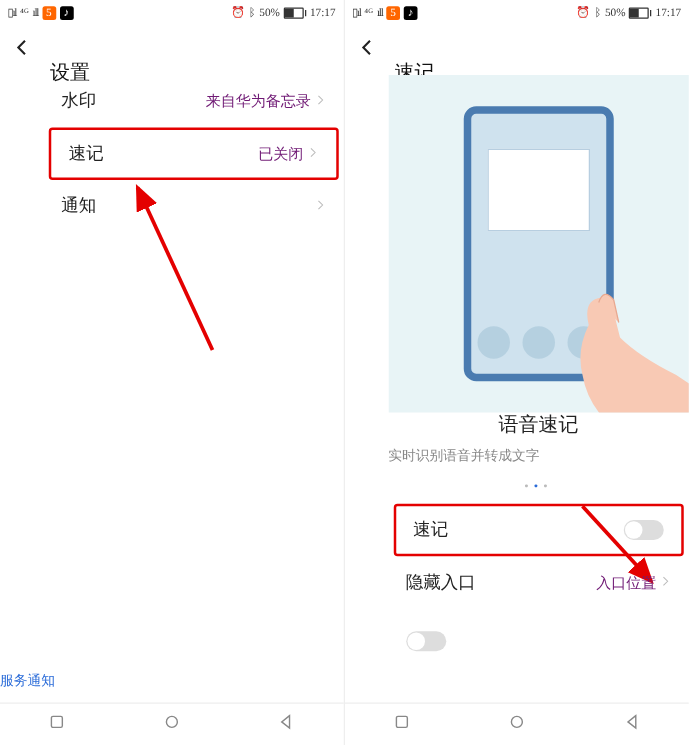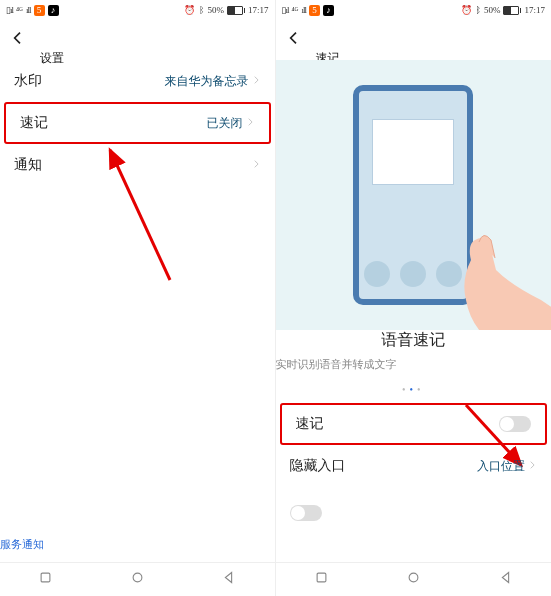--- a/index.html
+++ b/index.html
@@ -53,31 +53,31 @@
   .batt-fill { position:absolute; left:0; top:0; bottom:0; width:50%; background:#333; }
   .batt-tip { width:1px; height:5px; background:#333; }
   .header {
     height: 40px;
     display: flex;
     align-items: center;
     padding: 0 10px;
     gap: 14px;
   }
   .back-arrow svg { width: 16px; height: 16px; }
-  .header-title { font-size: 12px; font-weight: 500; color:#111;margin-top:36px; }
+  .header-title { font-size: 16px; font-weight: 500; color:#111;margin-top:36px; }
   .settings-item {
     height: 42px;
     display: flex;
     align-items: center;
     justify-content: space-between;
     padding: 0 14px;
     position: relative;
   }
   .settings-item .label { font-size: 14px; color: #222; }
-  .settings-item .value { font-size: 12px; color: #0c4a6e; display:flex; align-items:center; gap:2px; }
+  .settings-item .value { font-size: 12px; color: #701a75; display:flex; align-items:center; gap:2px; }
   .chev svg { width:10px; height:10px; }
   .highlight-box {
     border: 2px solid #e40000;
     border-radius: 3px;
   }
   .arrow-annot {
     position: absolute;
     pointer-events: none;
   }
   .footer-link {
@@ -158,21 +158,21 @@
     width: 32px; height: 16px; border-radius: 10px;
     background: #ddd; position:relative;
   }
   .toggle::after {
     content:""; position:absolute; width:14px; height:14px; border-radius:50%;
     background:#fff; top:1px; left:1px;
   }
   .settings-item.twoline { height:52px; flex-direction:row; }
   .twoline .tl { display:flex; flex-direction:column; }
   .twoline .sub { font-size:10px; color:#aaa; margin-top:2px; }
-  .content-scroll { flex:1; position:relative; }
+  .content-scroll { flex:1; position:relative;padding-left:35px; }
 </style>
 </head>
 <body>
 
 <div class="dual">
 
   <div class="phone left">
     <div class="status-bar">
       <div class="status-left">
         <span class="sig">▯ıl</span>

